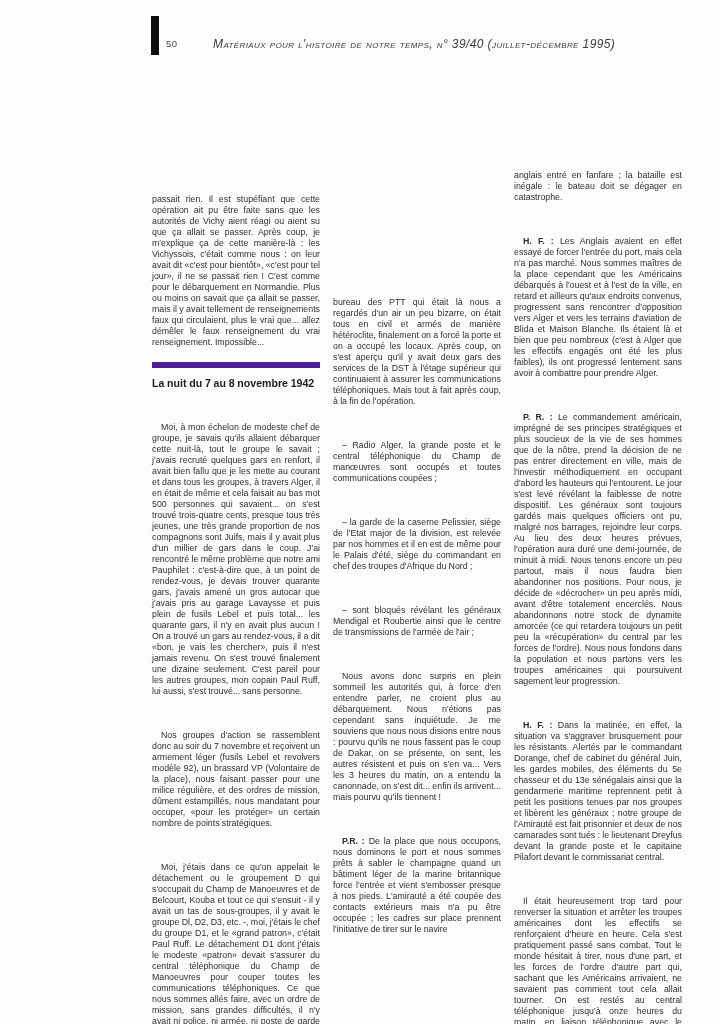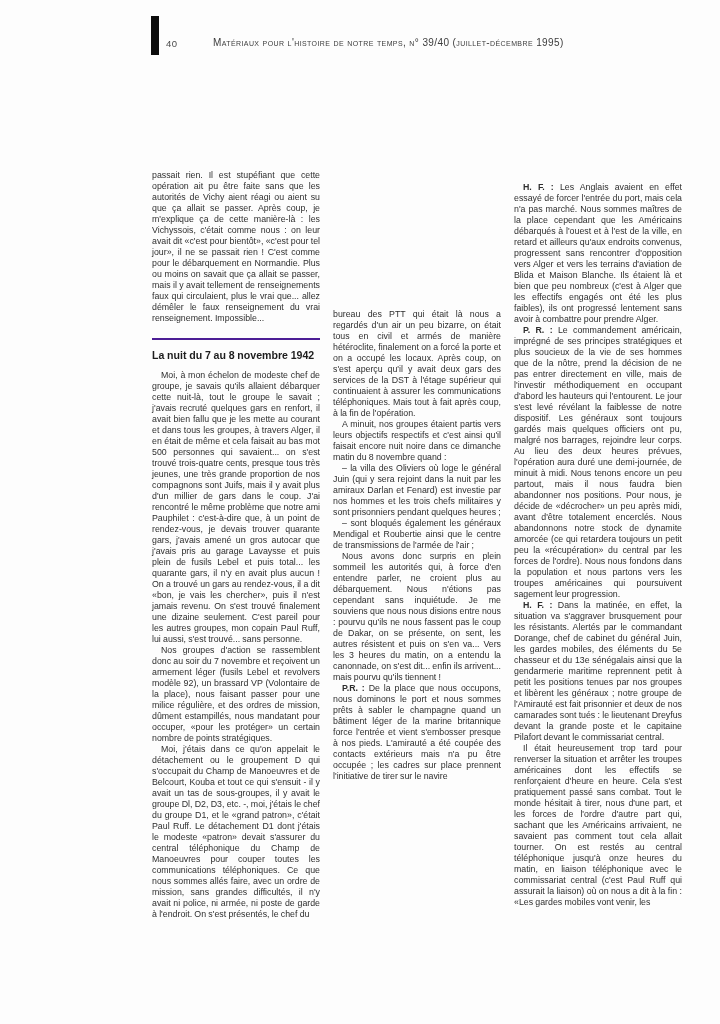--- a/index.html
+++ b/index.html
@@ -16,68 +16,69 @@
   
   .header-bar{
     position:absolute;left:151px;top:16px;width:8px;height:39px;background:#0c0c0c;
   }
   .page-number{
     position:absolute;left:166px;top:38px;
     font-size:9.5px;color:#4a4a4a;letter-spacing:0.5px;
   }
   .running-head{
     position:absolute;left:213px;top:37px;width:460px;
-    font-size:10px;font-variant:small-caps;
+    font-size:12px;font-style:italic;font-variant:small-caps;
     letter-spacing:0.4px;color:#3c3c3c;white-space:nowrap;
   }
   
   .columns{
     position:absolute;left:152px;top:170px;width:528px;
     display:flex;gap:13px;align-items:center;
   }
   .column{
     width:168px;flex:0 0 168px;
     font-size:8.8px;line-height:11px;
     text-align:justify;
     hyphens:auto;-webkit-hyphens:auto;
     word-spacing:-0.2px;
   }
   .column p{margin:0;}
-  .column p.indent{text-indent:9px;}
+  .column p.indent{text-indent:9px;margin-top:33px;}
   .speaker{font-weight:bold;}
   .section-heading{
-    border-top:2px solid #4c1d95;
+    border-top:6px solid #4c1d95;
     margin:14px 0 9px 0;padding-top:9px;
     font-size:10.6px;font-weight:bold;color:#1d1d1d;
     text-align:left;line-height:12px;
   }
 </style>
 </head>
 <body>
 
 <div class="page">
   <div class="header-bar"></div>
-  <div class="page-number">40</div>
+  <div class="page-number">50</div>
   <div class="running-head">Matériaux pour l'histoire de notre temps, n° 39/40 (juillet-décembre 1995)</div>
   <div class="columns">
       <div class="column">
         <p>passait rien. Il est stupéfiant que cette opération ait pu être faite sans que les autorités de Vichy aient réagi ou aient su que ça allait se passer. Après coup, je m'explique ça de cette manière-là : les Vichyssois, c'était comme nous : on leur avait dit «c'est pour bientôt», «c'est pour tel jour», il ne se passait rien ! C'est comme pour le débarquement en Normandie. Plus ou moins on savait que ça allait se passer, mais il y avait tellement de renseignements faux qui circulaient, plus le vrai que... allez démêler le faux renseignement du vrai renseignement. Impossible...</p>
         <h2 class="section-heading">La nuit du 7 au 8 novembre 1942</h2>
         <p class="indent">Moi, à mon échelon de modeste chef de groupe, je savais qu'ils allaient débarquer cette nuit-là, tout le groupe le savait ; j'avais recruté quelques gars en renfort, il avait bien fallu que je les mette au courant et dans tous les groupes, à travers Alger, il en était de même et cela faisait au bas mot 500 personnes qui savaient... on s'est trouvé trois-quatre cents, presque tous très jeunes, une très grande proportion de nos compagnons sont Juifs, mais il y avait plus d'un millier de gars dans le coup. J'ai rencontré le même problème que notre ami Pauphilet : c'est-à-dire que, à un point de rendez-vous, je devais trouver quarante gars, j'avais amené un gros autocar que j'avais pris au garage Lavaysse et puis plein de fusils Lebel et puis total... les quarante gars, il n'y en avait plus aucun ! On a trouvé un gars au rendez-vous, il a dit «bon, je vais les chercher», puis il n'est jamais revenu. On s'est trouvé finalement une dizaine seulement. C'est pareil pour les autres groupes, mon copain Paul Ruff, lui aussi, s'est trouvé... sans personne.</p>
         <p class="indent">Nos groupes d'action se rassemblent donc au soir du 7 novembre et reçoivent un armement léger (fusils Lebel et revolvers modèle 92), un brassard VP (Volontaire de la place), nous faisant passer pour une milice régulière, et des ordres de mission, dûment estampillés, nous mandatant pour occuper, «pour les protéger» un certain nombre de points stratégiques.</p>
         <p class="indent">Moi, j'étais dans ce qu'on appelait le détachement ou le groupement D qui s'occupait du Champ de Manoeuvres et de Belcourt, Kouba et tout ce qui s'ensuit - il y avait un tas de sous-groupes, il y avait le groupe Dl, D2, D3, etc. -, moi, j'étais le chef du groupe D1, et le «grand patron», c'était Paul Ruff. Le détachement D1 dont j'étais le modeste «patron» devait s'assurer du central téléphonique du Champ de Manoeuvres pour couper toutes les communications téléphoniques. Ce que nous sommes allés faire, avec un ordre de mission, sans grandes difficultés, il n'y avait ni police, ni armée, ni poste de garde à l'endroit. On s'est présentés, le chef du</p>
       </div>
       <div class="column">
         <p>bureau des PTT qui était là nous a regardés d'un air un peu bizarre, on était tous en civil et armés de manière hétéroclite, finalement on a forcé la porte et on a occupé les locaux. Après coup, on s'est aperçu qu'il y avait deux gars des services de la DST à l'étage supérieur qui continuaient à assurer les communications téléphoniques. Mais tout à fait après coup, à la fin de l'opération.</p>
-        <p class="indent">A minuit, nos groupes étaient partis vers leurs objectifs respectifs et c'est ainsi qu'il faisait encore nuit noire dans ce dimanche matin du 8 novembre quand :</p>
-        <p class="indent">– la villa des Oliviers où loge le général Juin (qui y sera rejoint dans la nuit par les amiraux Darlan et Fenard) est investie par nos hommes et les trois chefs militaires y sont prisonniers pendant quelques heures ;</p>
-        <p class="indent">– sont bloqués également les généraux Mendigal et Roubertie ainsi que le centre de transmissions de l'armée de l'air ;</p>
+        <p class="indent">– Radio Alger, la grande poste et le central téléphonique du Champ de manœuvres sont occupés et toutes communications coupées ;</p>
+        <p class="indent">– la garde de la caserne Pelissier, siège de l'Etat major de la division, est relevée par nos hommes et il en est de même pour le Palais d'été, siège du commandant en chef des troupes d'Afrique du Nord ;</p>
+        <p class="indent">– sont bloqués révélant les généraux Mendigal et Roubertie ainsi que le centre de transmissions de l'armée de l'air ;</p>
         <p class="indent">Nous avons donc surpris en plein sommeil les autorités qui, à force d'en entendre parler, ne croient plus au débarquement. Nous n'étions pas cependant sans inquiétude. Je me souviens que nous nous disions entre nous : pourvu qu'ils ne nous fassent pas le coup de Dakar, on se présente, on sent, les autres résistent et puis on s'en va... Vers les 3 heures du matin, on a entendu la canonnade, on s'est dit... enfin ils arrivent... mais pourvu qu'ils tiennent !</p>
         <p class="indent"><span class="speaker">P.R. :</span> De la place que nous occupons, nous dominons le port et nous sommes prêts à sabler le champagne quand un bâtiment léger de la marine britannique force l'entrée et vient s'embosser presque à nos pieds. L'amirauté a été coupée des contacts extérieurs mais n'a pu être occupée ; les cadres sur place prennent l'initiative de tirer sur le navire</p>
       </div>
       <div class="column">
+        <p>anglais entré en fanfare ; la bataille est inégale : le bateau doit se dégager en catastrophe.</p>
         <p class="indent"><span class="speaker">H. F. :</span> Les Anglais avaient en effet essayé de forcer l'entrée du port, mais cela n'a pas marché. Nous sommes maîtres de la place cependant que les Américains débarqués à l'ouest et à l'est de la ville, en retard et ailleurs qu'aux endroits convenus, progressent sans rencontrer d'opposition vers Alger et vers les terrains d'aviation de Blida et Maison Blanche. Ils étaient là et bien que peu nombreux (c'est à Alger que les effectifs engagés ont été les plus faibles), ils ont progressé lentement sans avoir à combattre pour prendre Alger.</p>
         <p class="indent"><span class="speaker">P. R. :</span> Le commandement américain, imprégné de ses principes stratégiques et plus soucieux de la vie de ses hommes que de la nôtre, prend la décision de ne pas entrer directement en ville, mais de l'investir méthodiquement en occupant d'abord les hauteurs qui l'entourent. Le jour s'est levé révélant la faiblesse de notre dispositif. Les généraux sont toujours gardés mais quelques officiers ont pu, malgré nos barrages, rejoindre leur corps. Au lieu des deux heures prévues, l'opération aura duré une demi-journée, de minuit à midi. Nous tenons encore un peu partout, mais il nous faudra bien abandonner nos positions. Pour nous, je décide de «décrocher» un peu après midi, avant d'être totalement encerclés. Nous abandonnons notre stock de dynamite amorcée (ce qui retardera toujours un petit peu la «récupération» du central par les forces de l'ordre). Nous nous fondons dans la population et nous partons vers les troupes américaines qui poursuivent sagement leur progression.</p>
         <p class="indent"><span class="speaker">H. F. :</span> Dans la matinée, en effet, la situation va s'aggraver brusquement pour les résistants. Alertés par le commandant Dorange, chef de cabinet du général Juin, les gardes mobiles, des éléments du 5e chasseur et du 13e sénégalais ainsi que la gendarmerie maritime reprennent petit à petit les positions tenues par nos groupes et libèrent les généraux ; notre groupe de l'Amirauté est fait prisonnier et deux de nos camarades sont tués : le lieutenant Dreyfus devant la grande poste et le capitaine Pilafort devant le commissariat central.</p>
         <p class="indent">Il était heureusement trop tard pour renverser la situation et arrêter les troupes américaines dont les effectifs se renforçaient d'heure en heure. Cela s'est pratiquement passé sans combat. Tout le monde hésitait à tirer, nous d'une part, et les forces de l'ordre d'autre part qui, sachant que les Américains arrivaient, ne savaient pas comment tout cela allait tourner. On est restés au central téléphonique jusqu'à onze heures du matin, en liaison téléphonique avec le commissariat central (c'est Paul Ruff qui assurait la liaison) où on nous a dit à la fin : «Les gardes mobiles vont venir, les</p>
       </div>
     </div>
 </div>
 
 </body></html>

